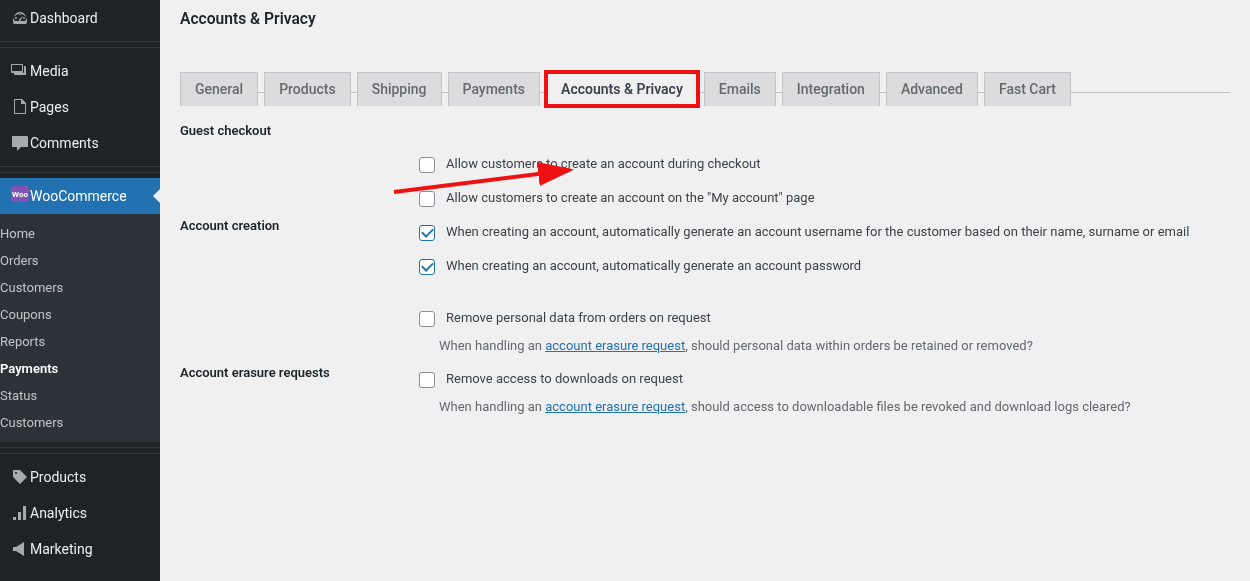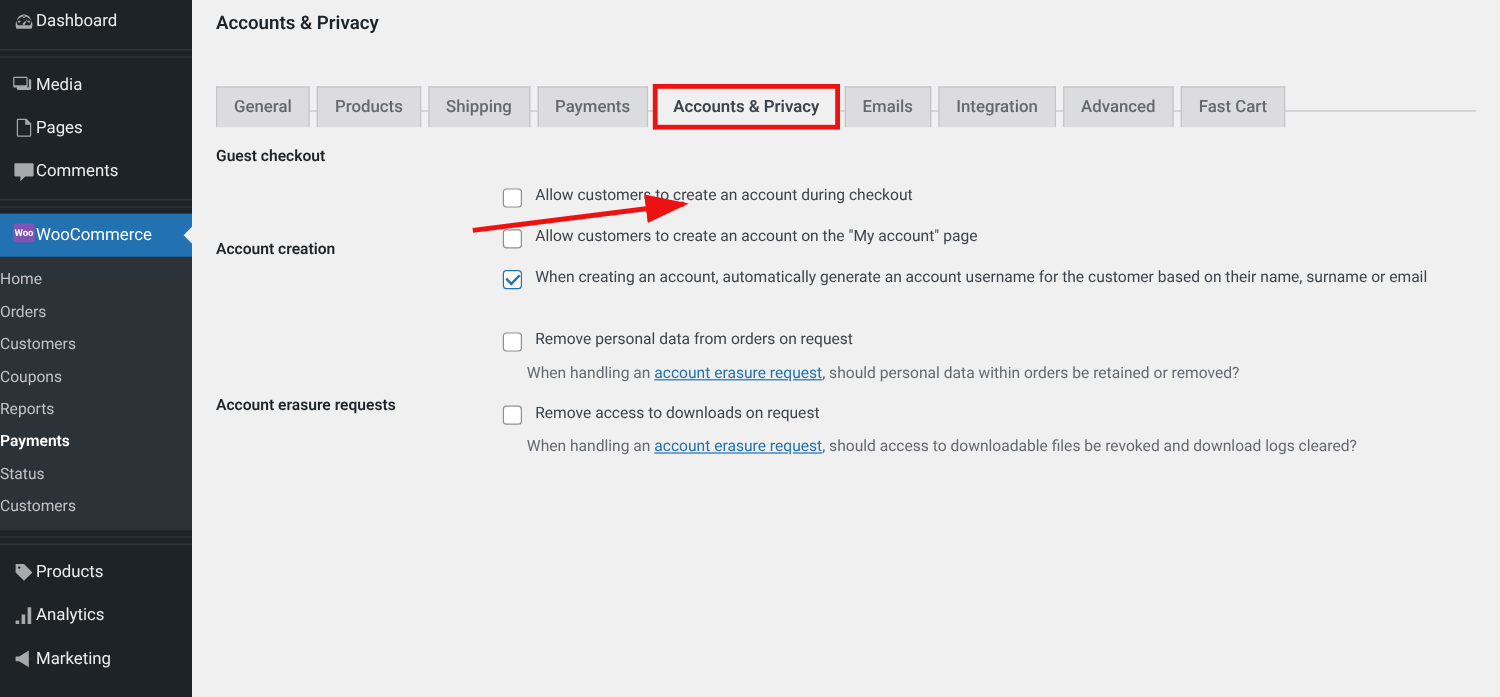--- a/index.html
+++ b/index.html
@@ -152,20 +152,24 @@
             <span>Allow customers to create an account during checkout</span>
           </label>
           <label class="chk-line">
             <input type="checkbox" class="cbx" style="">
             <span>Allow customers to create an account on the "My account" page</span>
           </label>
           <label class="chk-line">
             <input type="checkbox" class="cbx" checked="" style="">
             <span>When creating an account, automatically generate an account username for the customer based on their name, surname or email</span>
           </label>
+          <label class="chk-line">
+            <input type="checkbox" class="cbx" checked="" style="">
+            <span>When creating an account, automatically generate an account password</span>
+          </label>
         </div>
       </div>
 
       <div class="row" style="margin-top:18px">
         <div class="th">Account erasure requests</div>
         <div class="td">
           <label class="chk-line">
             <input type="checkbox" class="cbx" style="">
             <span>Remove personal data from orders on request</span>
           </label>

